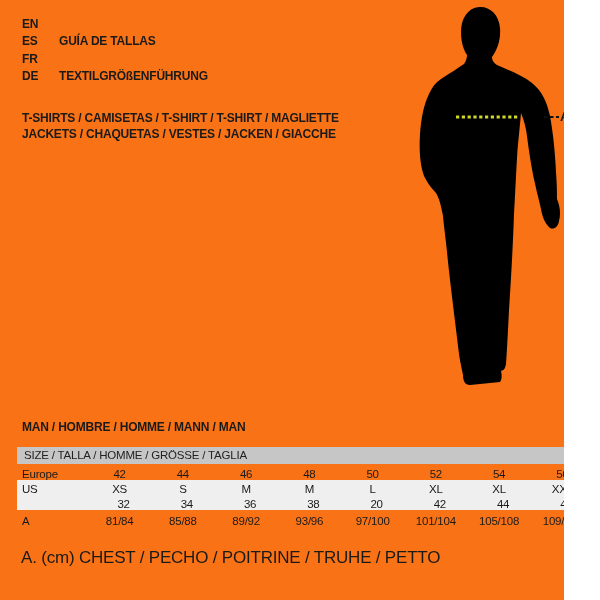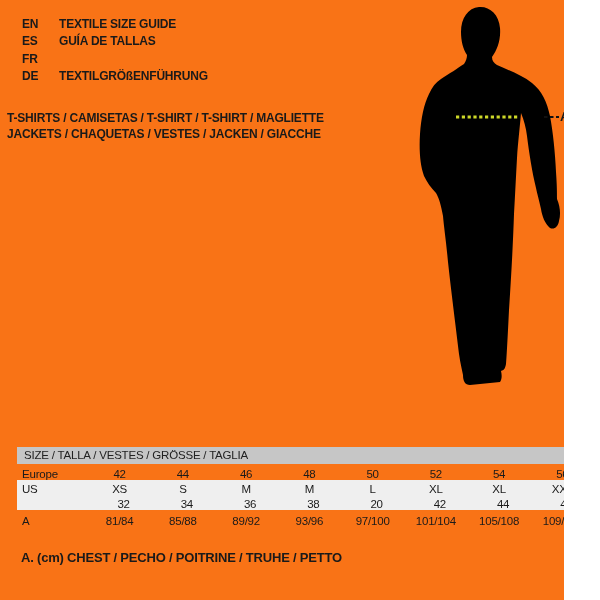--- a/index.html
+++ b/index.html
@@ -5,44 +5,43 @@
   html,body{margin:0;padding:0;background:#fff;}
   .page{
     position:relative;width:520px;height:600px;background:#f97316;overflow:hidden;
     font-family:"Liberation Sans",sans-serif;color:#1a1a1a;padding-left:44px;
   }
   
   .lang-block{position:absolute;left:22px;top:16px;font-size:12px;font-weight:700;letter-spacing:-0.2px;}
   .lang-row{display:flex;height:17.4px;line-height:17.4px;}
   .lang-code{width:37px;}
   
-  .cats{position:absolute;left:7px;top:110px;font-size:12px;font-weight:700;letter-spacing:-0.2px;line-height:16px;}
+  .cats{position:absolute;left:22px;top:110px;font-size:12px;font-weight:700;letter-spacing:-0.2px;line-height:16px;}
   
   .figure-svg{position:absolute;left:410px;top:0px;width:190px;height:400px;}
   .measure-label{position:absolute;left:560px;top:109px;font-size:13px;font-weight:700;}
   
   .section-title{position:absolute;left:22px;top:420px;font-size:12px;font-weight:700;letter-spacing:-0.2px;line-height:14px;}
   
   .size-table{position:absolute;left:17px;top:447px;width:577px;font-size:11.5px;letter-spacing:-0.2px;}
   .t-header{height:17px;line-height:17px;padding-left:7px;color:#222;}
   .t-row{display:flex;align-items:flex-end;}
   .t-label{width:66px;padding-left:5px;}
   .t-cell{flex:1;text-align:center;margin-top:11px;}
   
-  .footnote{position:absolute;left:21px;top:551px;font-size:13px;font-weight:700;letter-spacing:-0.2px;line-height:14px;}
+  .footnote{position:absolute;left:21px;top:551px;font-size:17px;font-weight:400;letter-spacing:-0.2px;line-height:14px;}
 </style>
 </head>
 <body>
 
 <div class="page">
 
   <div class="lang-block" id="langList">
       <div class="lang-row">
         <span class="lang-code">EN</span>
-        <span>TEXTILE SIZE GUIDE</span>
       </div>
       <div class="lang-row">
         <span class="lang-code">ES</span>
         <span>GUÍA DE TALLAS</span>
       </div>
       <div class="lang-row">
         <span class="lang-code">FR</span>
       </div>
       <div class="lang-row">
         <span class="lang-code">DE</span>
@@ -89,23 +88,24 @@
       C449 74 458 68 464 64
       C466 61 467 58 467 55
       C463 49 461 41 461 32
       C461 18 468 8 479 7 Z"></path>
     <line id="chestDash" x1="456" y1="117" x2="518" y2="117" stroke="#cdd829" stroke-width="3" stroke-dasharray="3.2 2.6"></line>
     <line id="outerDash" x1="544" y1="117" x2="559" y2="117" stroke="#111111" stroke-width="2" stroke-dasharray="3.5 2.5"></line>
   </svg>
 
   <span class="measure-label">A</span>
 
+  <div class="section-title">MAN / HOMBRE / HOMME / MANN / MAN</div>
 
   <div class="size-table">
-    <div class="t-header" id="tableHeader" style="background: rgb(198, 198, 198);">SIZE / TALLA / VESTES / GRÖSSE / TAGLIA</div>
+    <div class="t-header" id="tableHeader" style="background: rgb(198, 198, 198);">SIZE / TALLA / HOMME / GRÖSSE / TAGLIA</div>
     <div id="tableRows">
         <div class="t-row" style="height: 16px;">
           <span class="t-label">Europe</span>
           <span class="t-cell">42</span>
           <span class="t-cell">44</span>
           <span class="t-cell">46</span>
           <span class="t-cell">48</span>
           <span class="t-cell">50</span>
           <span class="t-cell">52</span>
           <span class="t-cell">54</span>

